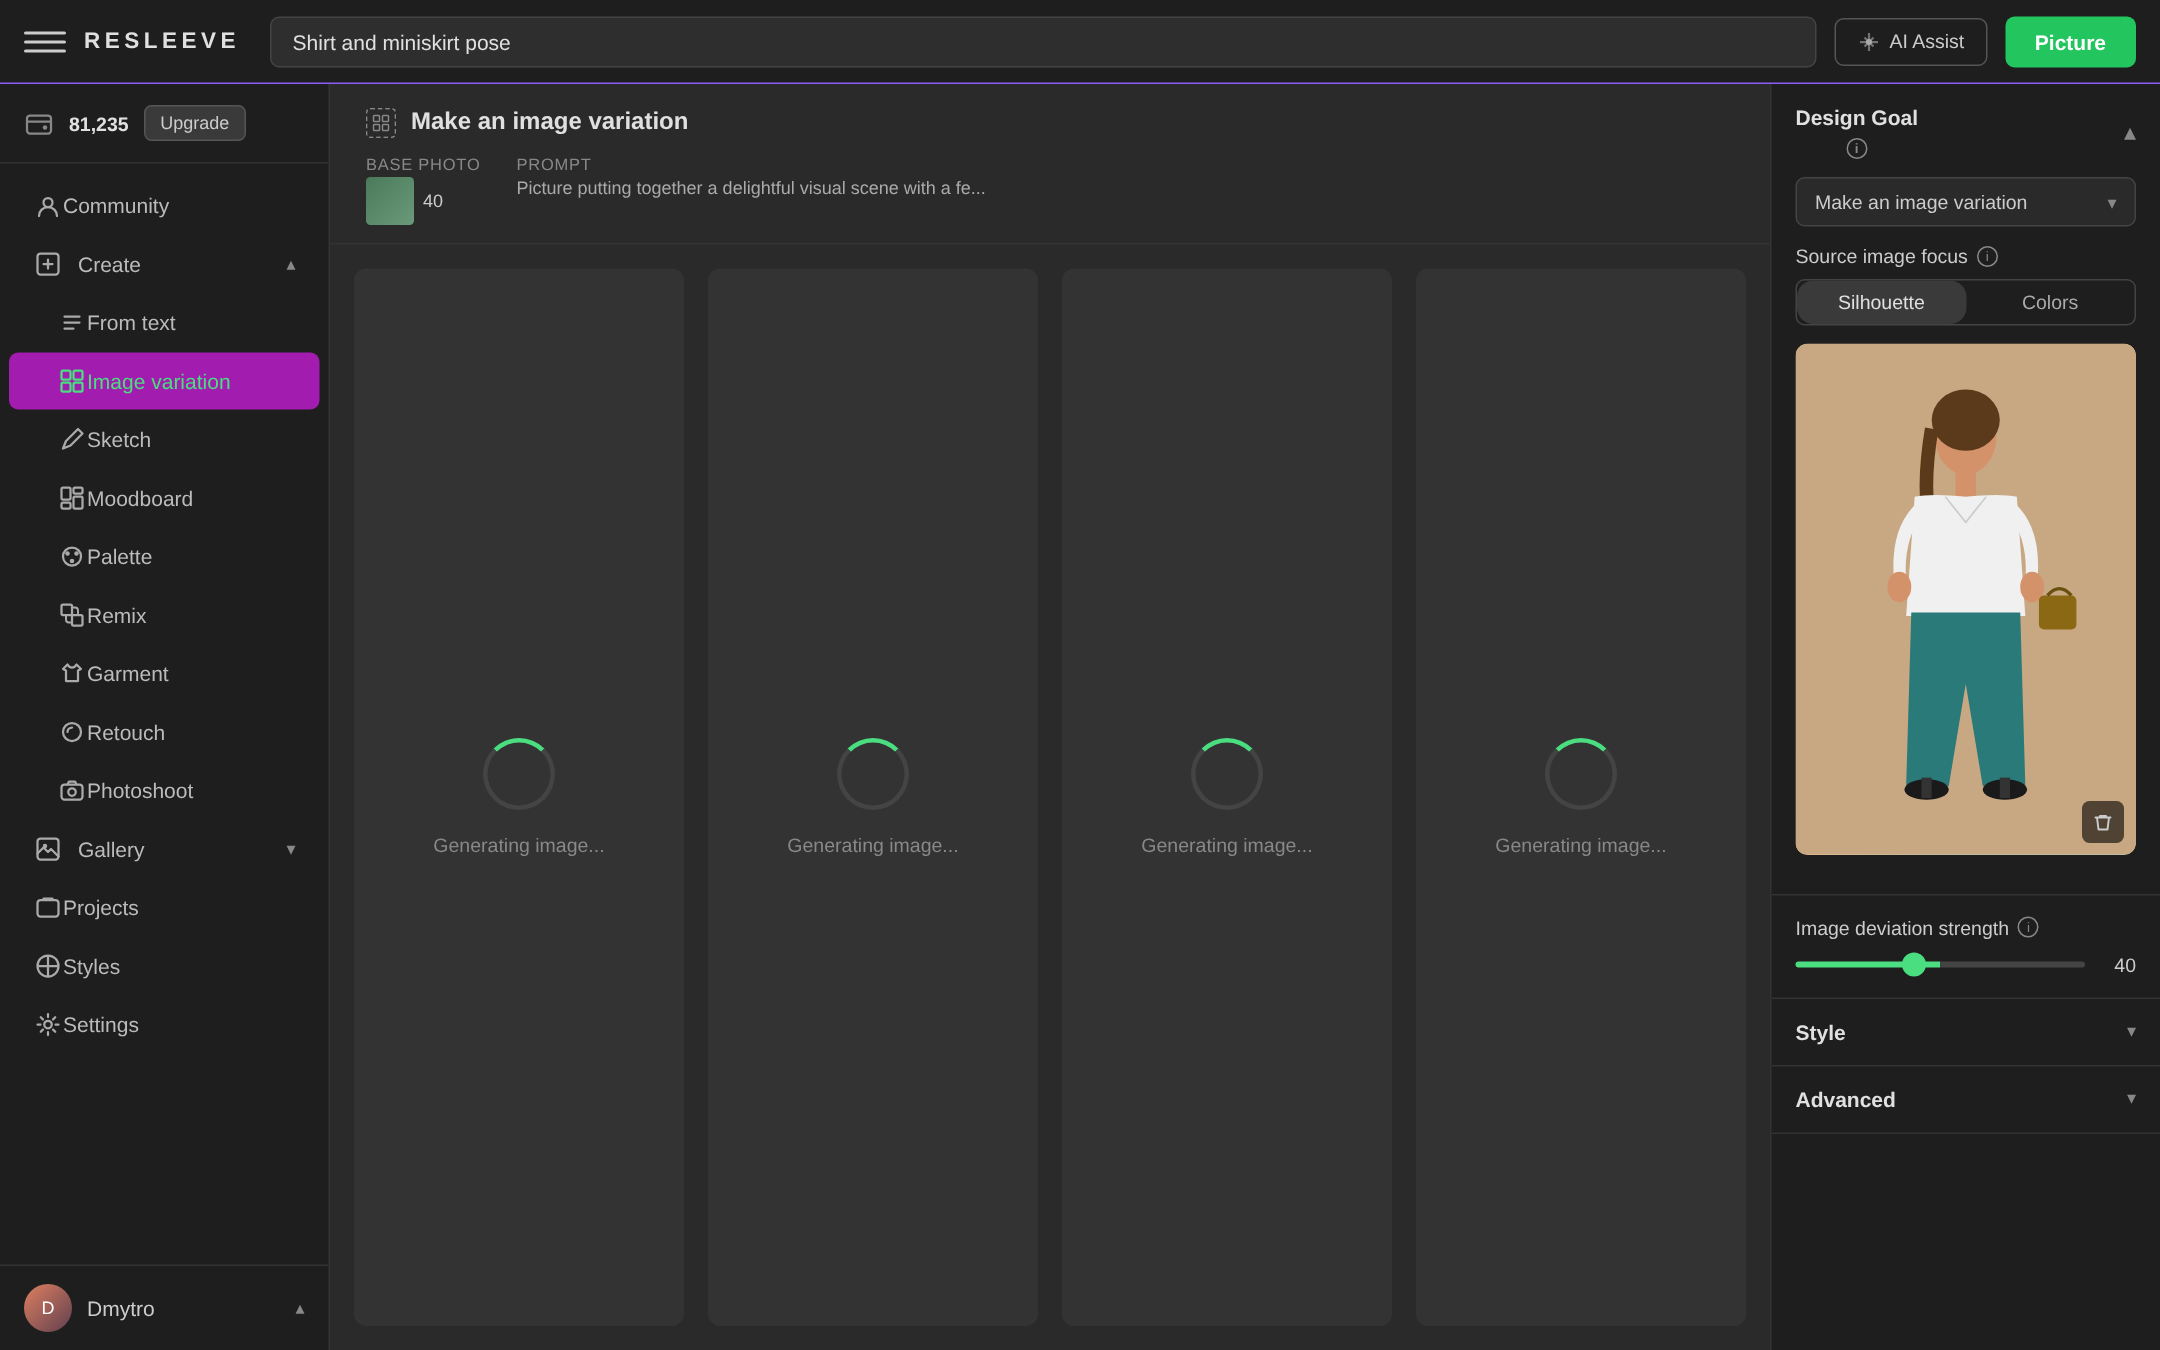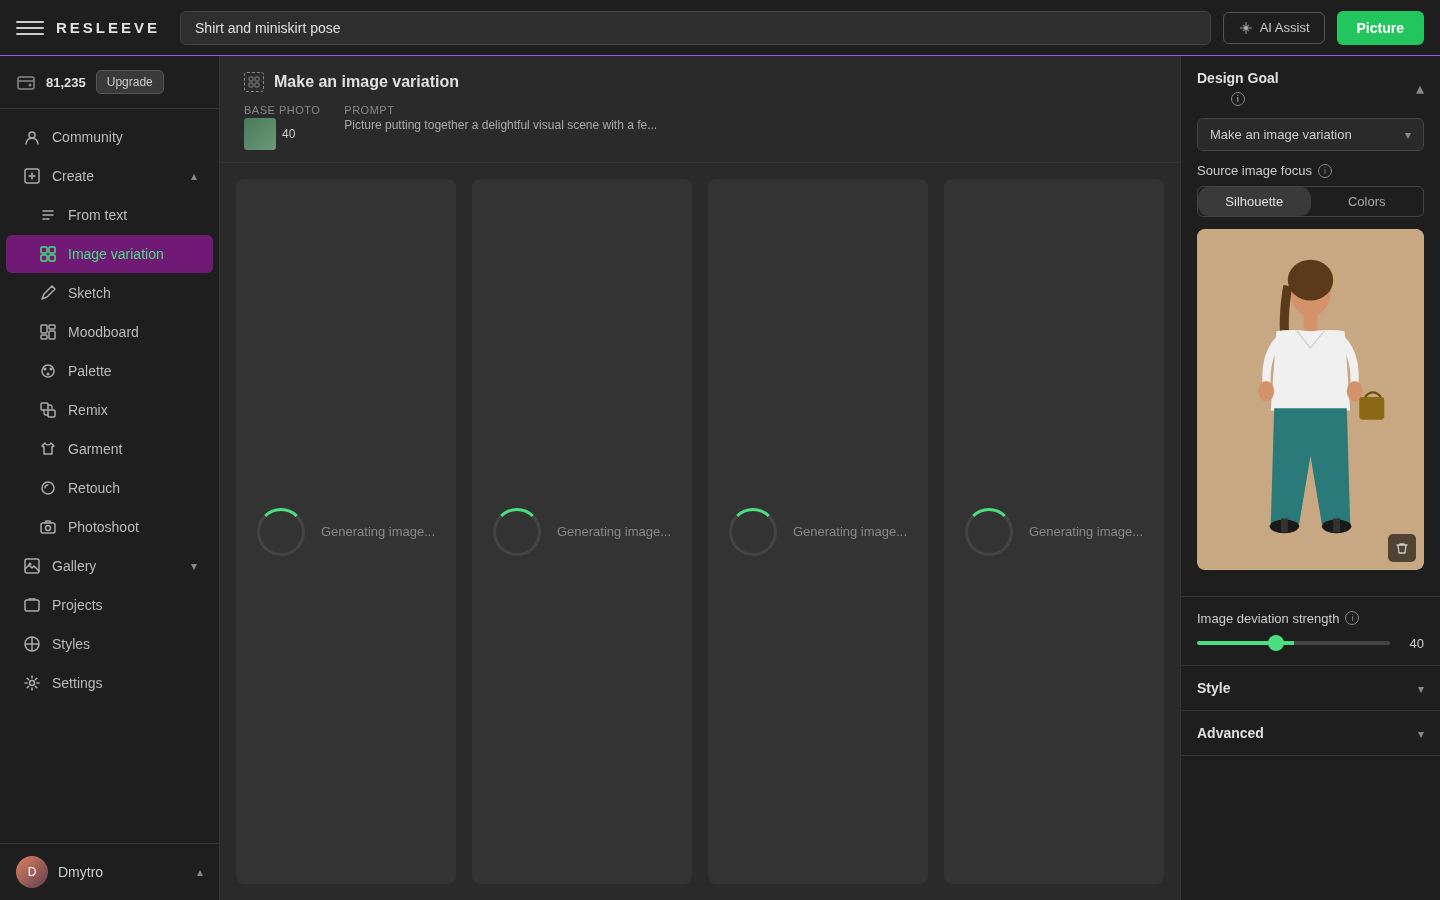--- a/index.html
+++ b/index.html
@@ -17,22 +17,22 @@
 
     
     .main-layout { display: flex; flex: 1; overflow: hidden; }
 
     
     .sidebar { width: 220px; background: #1e1e1e; border-right: 1px solid #333; display: flex; flex-direction: column; overflow-y: auto; flex-shrink: 0; }
     .sidebar-top { padding: 14px 16px; display: flex; align-items: center; gap: 10px; border-bottom: 1px solid #333; }
     .credits { font-size: 13px; color: #e0e0e0; font-weight: 600; }
     .upgrade-btn { background: #3a3a3a; border: 1px solid #555; border-radius: 5px; color: #ccc; padding: 4px 10px; font-size: 12px; cursor: pointer; }
     .sidebar-nav { flex: 1; padding: 8px 0; }
-    .nav-item { display: flex; align-items: center; gap: 10px; padding: 9px 16px; cursor: pointer; font-size: 14px; color: #bbb; border-radius: 6px; margin: 1px 6px; }
-    .nav-item.active { background: #701a75; color: #4ade80; }
+    .nav-item { display: flex; align-items: center; padding: 9px 16px; cursor: pointer; font-size: 14px; color: #bbb; border-radius: 6px; margin: 1px 6px; }
+    .nav-item.active { background: #a21caf; color: #4ade80; }
     .nav-item.section-header { display: flex; justify-content: space-between; }
     .nav-icon { width: 20px; height: 20px; display: flex; align-items: center; justify-content: center; flex-shrink: 0; }
     .nav-icon svg { width: 18px; height: 18px; }
     .sidebar-bottom { padding: 12px 16px; border-top: 1px solid #333; display: flex; align-items: center; gap: 10px; cursor: pointer; }
     .avatar { width: 32px; height: 32px; border-radius: 50%; background: #666; overflow: hidden; display: flex; align-items: center; justify-content: center; font-size: 12px; color: #fff; background: linear-gradient(135deg, #e08060, #a0608080); }
     .username { font-size: 14px; color: #ccc; flex: 1; }
 
     
     .content { flex: 1; background: #2a2a2a; overflow: hidden; display: flex; flex-direction: column; }
     .content-header { padding: 16px 24px 12px; border-bottom: 1px solid #333; }
@@ -42,21 +42,21 @@
     .meta-row { display: flex; gap: 24px; }
     .meta-item { display: flex; flex-direction: column; gap: 2px; }
     .meta-label { font-size: 11px; color: #888; text-transform: uppercase; letter-spacing: 0.5px; }
     .meta-value { font-size: 12px; color: #ccc; display: flex; align-items: center; gap: 6px; }
     .base-thumb { width: 32px; height: 32px; border-radius: 3px; background: #555; overflow: hidden; }
     .prompt-text { font-size: 12px; color: #aaa; max-width: 500px; overflow: hidden; text-overflow: ellipsis; white-space: nowrap; }
 
     
     .image-grid { flex: 1; display: grid; grid-template-columns: repeat(4, 1fr); gap: 0; padding: 16px; gap: 16px; overflow-y: auto; }
     .image-card { background: #333; border-radius: 8px; display: flex; flex-direction: column; align-items: center; justify-content: center; min-height: 280px; }
-    .spinner-wrapper { display: flex; flex-direction: row; align-items: center; gap: 16px; }
+    .spinner-wrapper { display: flex; flex-direction: column; align-items: center; gap: 16px; }
     .spinner { width: 48px; height: 48px; border-radius: 50%; border: 3px solid #444; border-top-color: #4ade80; animation: spin 1s linear infinite; }
     @keyframes spin { to { transform: rotate(360deg); } }
     .generating-text { font-size: 13px; color: #888; }
 
     
     .right-panel { width: 260px; background: #1e1e1e; border-left: 1px solid #333; display: flex; flex-direction: column; overflow-y: auto; flex-shrink: 0; }
     .panel-section { padding: 14px 16px; border-bottom: 1px solid #333; }
     .panel-header { display: flex; align-items: center; justify-content: space-between; }
     .panel-title { font-size: 14px; font-weight: 700; color: #e0e0e0; display: flex; align-items: center; gap: 6px; flex-direction: column; }
     .info-icon { width: 14px; height: 14px; border-radius: 50%; border: 1px solid #888; display: flex; align-items: center; justify-content: center; font-size: 9px; color: #888; cursor: pointer; }
@@ -73,21 +73,21 @@
     .delete-icon { position: absolute; bottom: 8px; right: 8px; background: rgba(0,0,0,0.6); border: none; border-radius: 5px; color: #ccc; width: 28px; height: 28px; display: flex; align-items: center; justify-content: center; cursor: pointer; }
 
     .deviation-section { padding: 14px 16px; border-bottom: 1px solid #333; }
     .deviation-label { font-size: 13px; color: #ccc; display: flex; align-items: center; gap: 6px; margin-bottom: 10px; }
     .slider-row { display: flex; align-items: center; gap: 10px; }
     .slider { flex: 1; -webkit-appearance: none; height: 4px; background: linear-gradient(to right, #4ade80 0%, #4ade80 50%, #444 50%); border-radius: 2px; outline: none; cursor: pointer; }
     .slider::-webkit-slider-thumb { -webkit-appearance: none; width: 16px; height: 16px; border-radius: 50%; background: #4ade80; cursor: pointer; }
     .slider-value { font-size: 13px; color: #ccc; min-width: 24px; text-align: right; }
 
     .collapsible-section { padding: 14px 16px; border-bottom: 1px solid #333; cursor: pointer; }
-    .collapsible-header { display: flex; align-items: flex-end; justify-content: space-between; }
+    .collapsible-header { display: flex; align-items: flex-start; justify-content: space-between; }
     .collapsible-title { font-size: 14px; font-weight: 600; color: #e0e0e0; }
     .chevron { font-size: 12px; color: #888; }
   </style>
 </head>
 <body>
 
 <div class="topbar">
   <div class="menu-icon">
     <span></span>
       <span></span>

